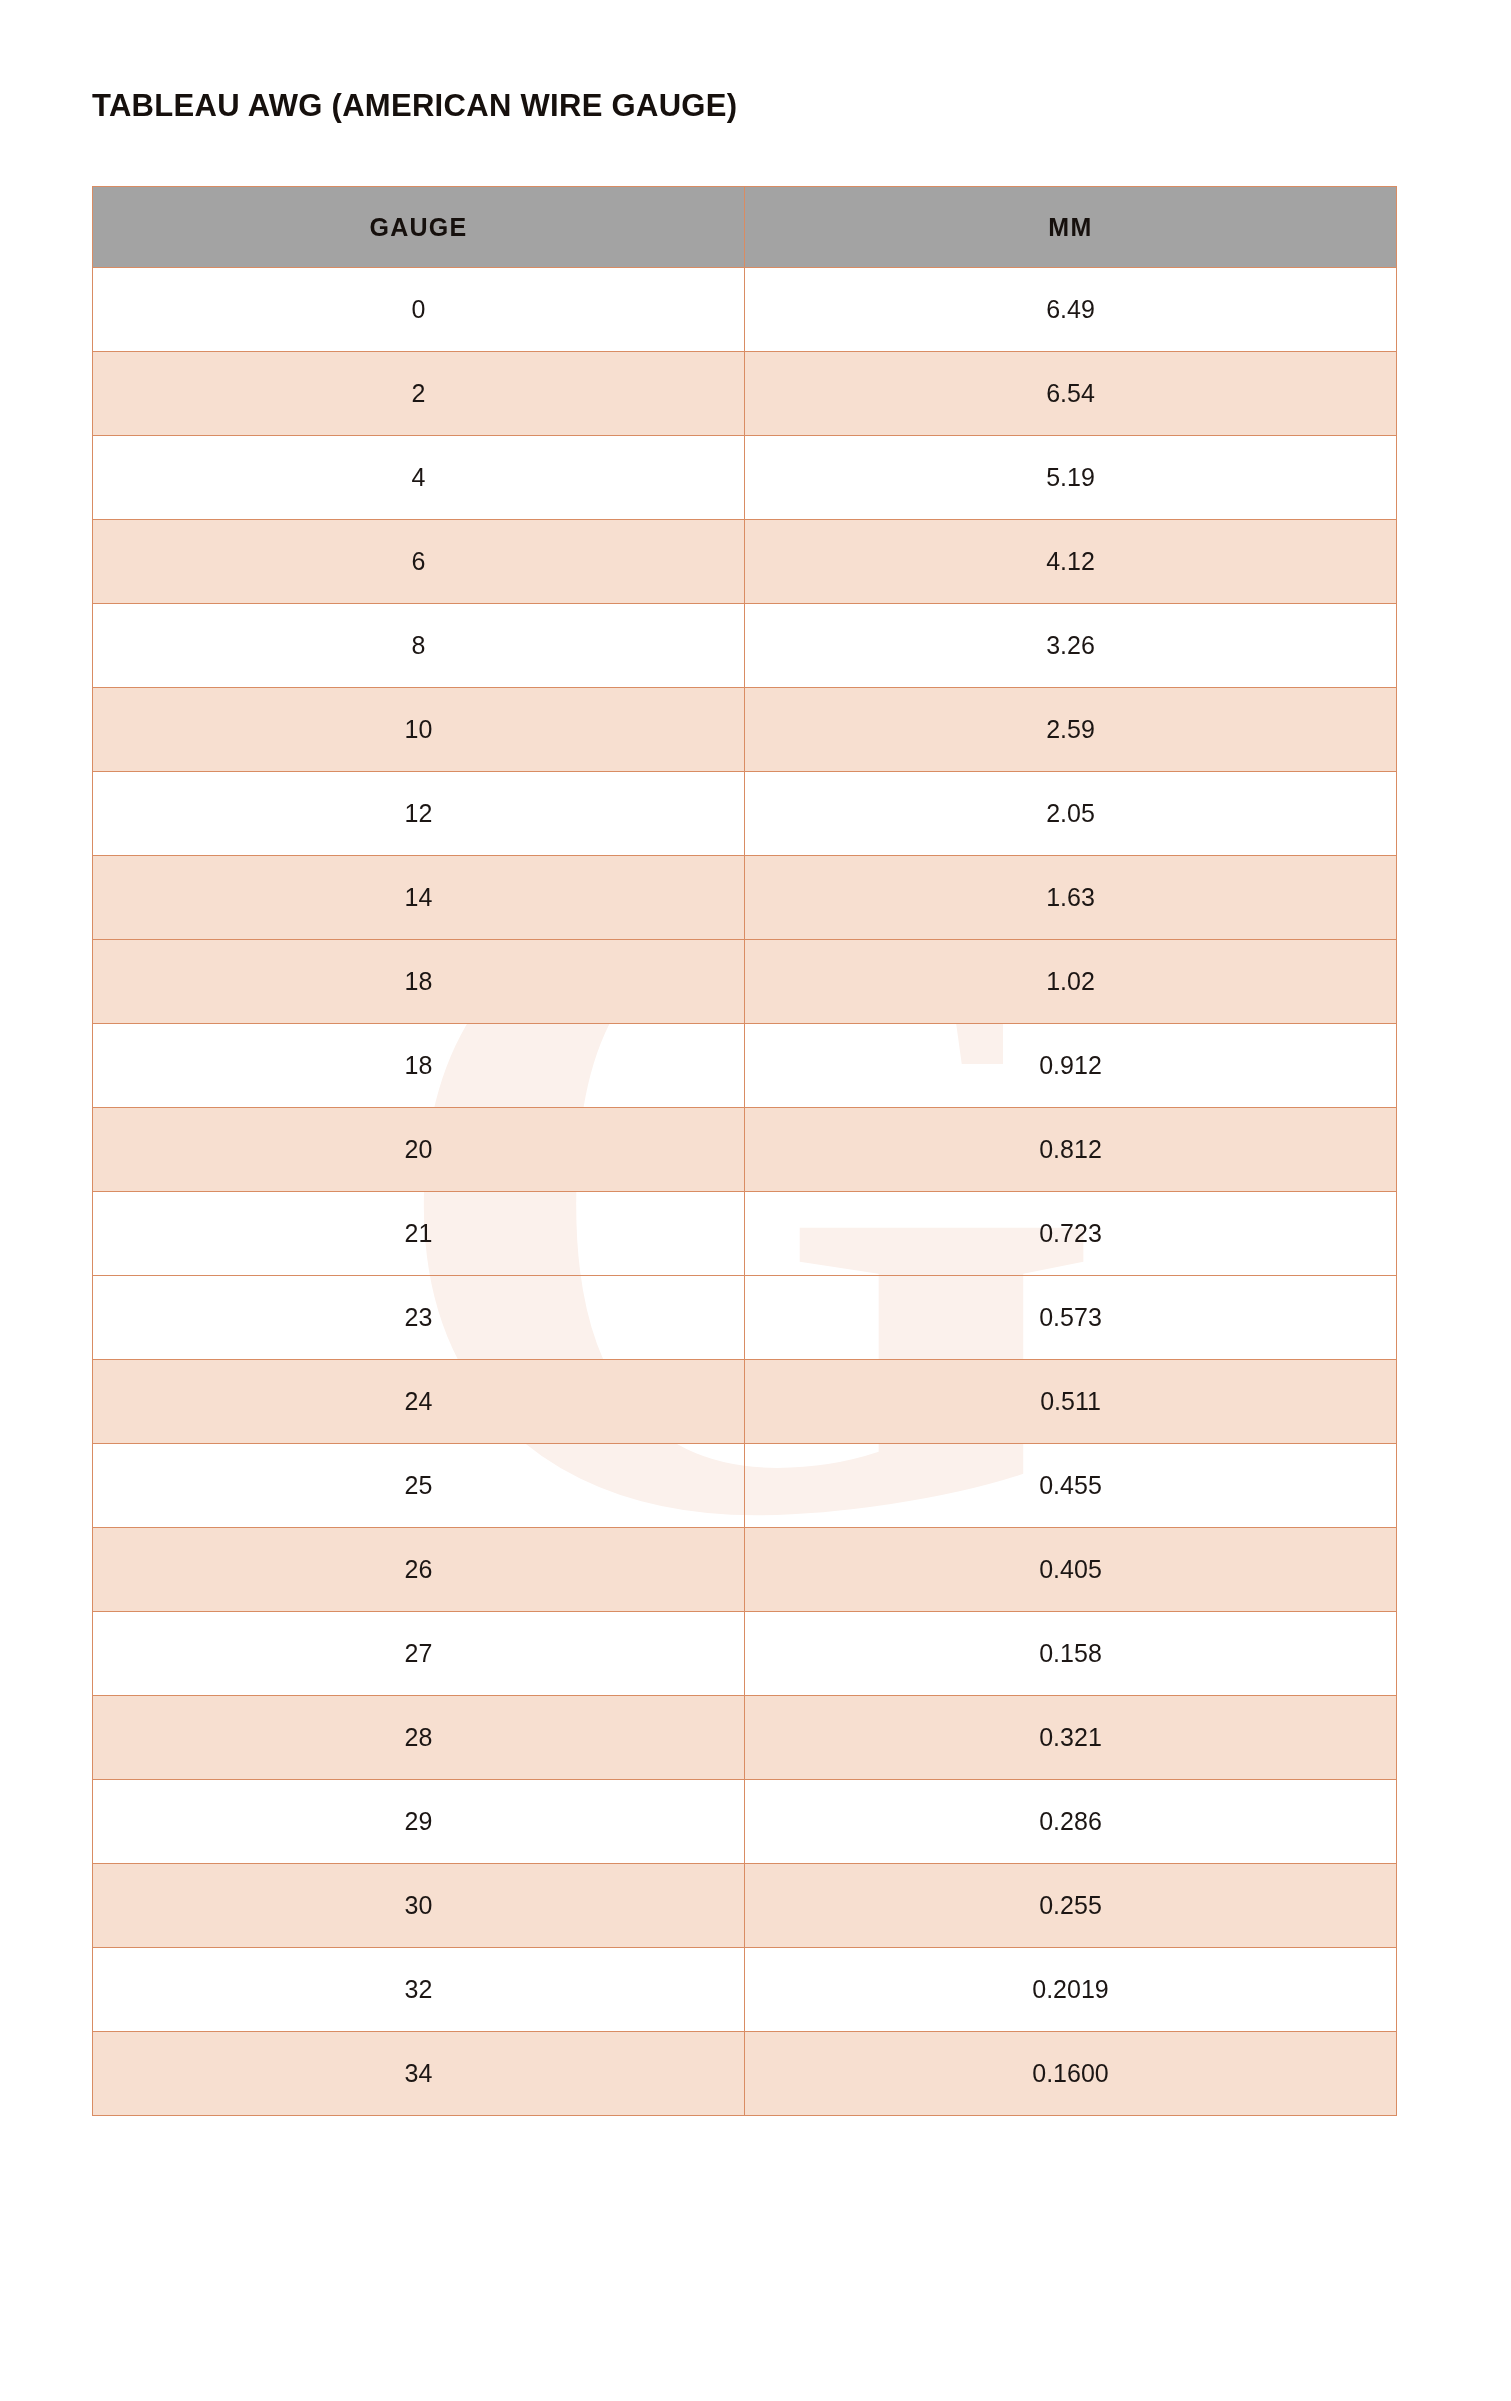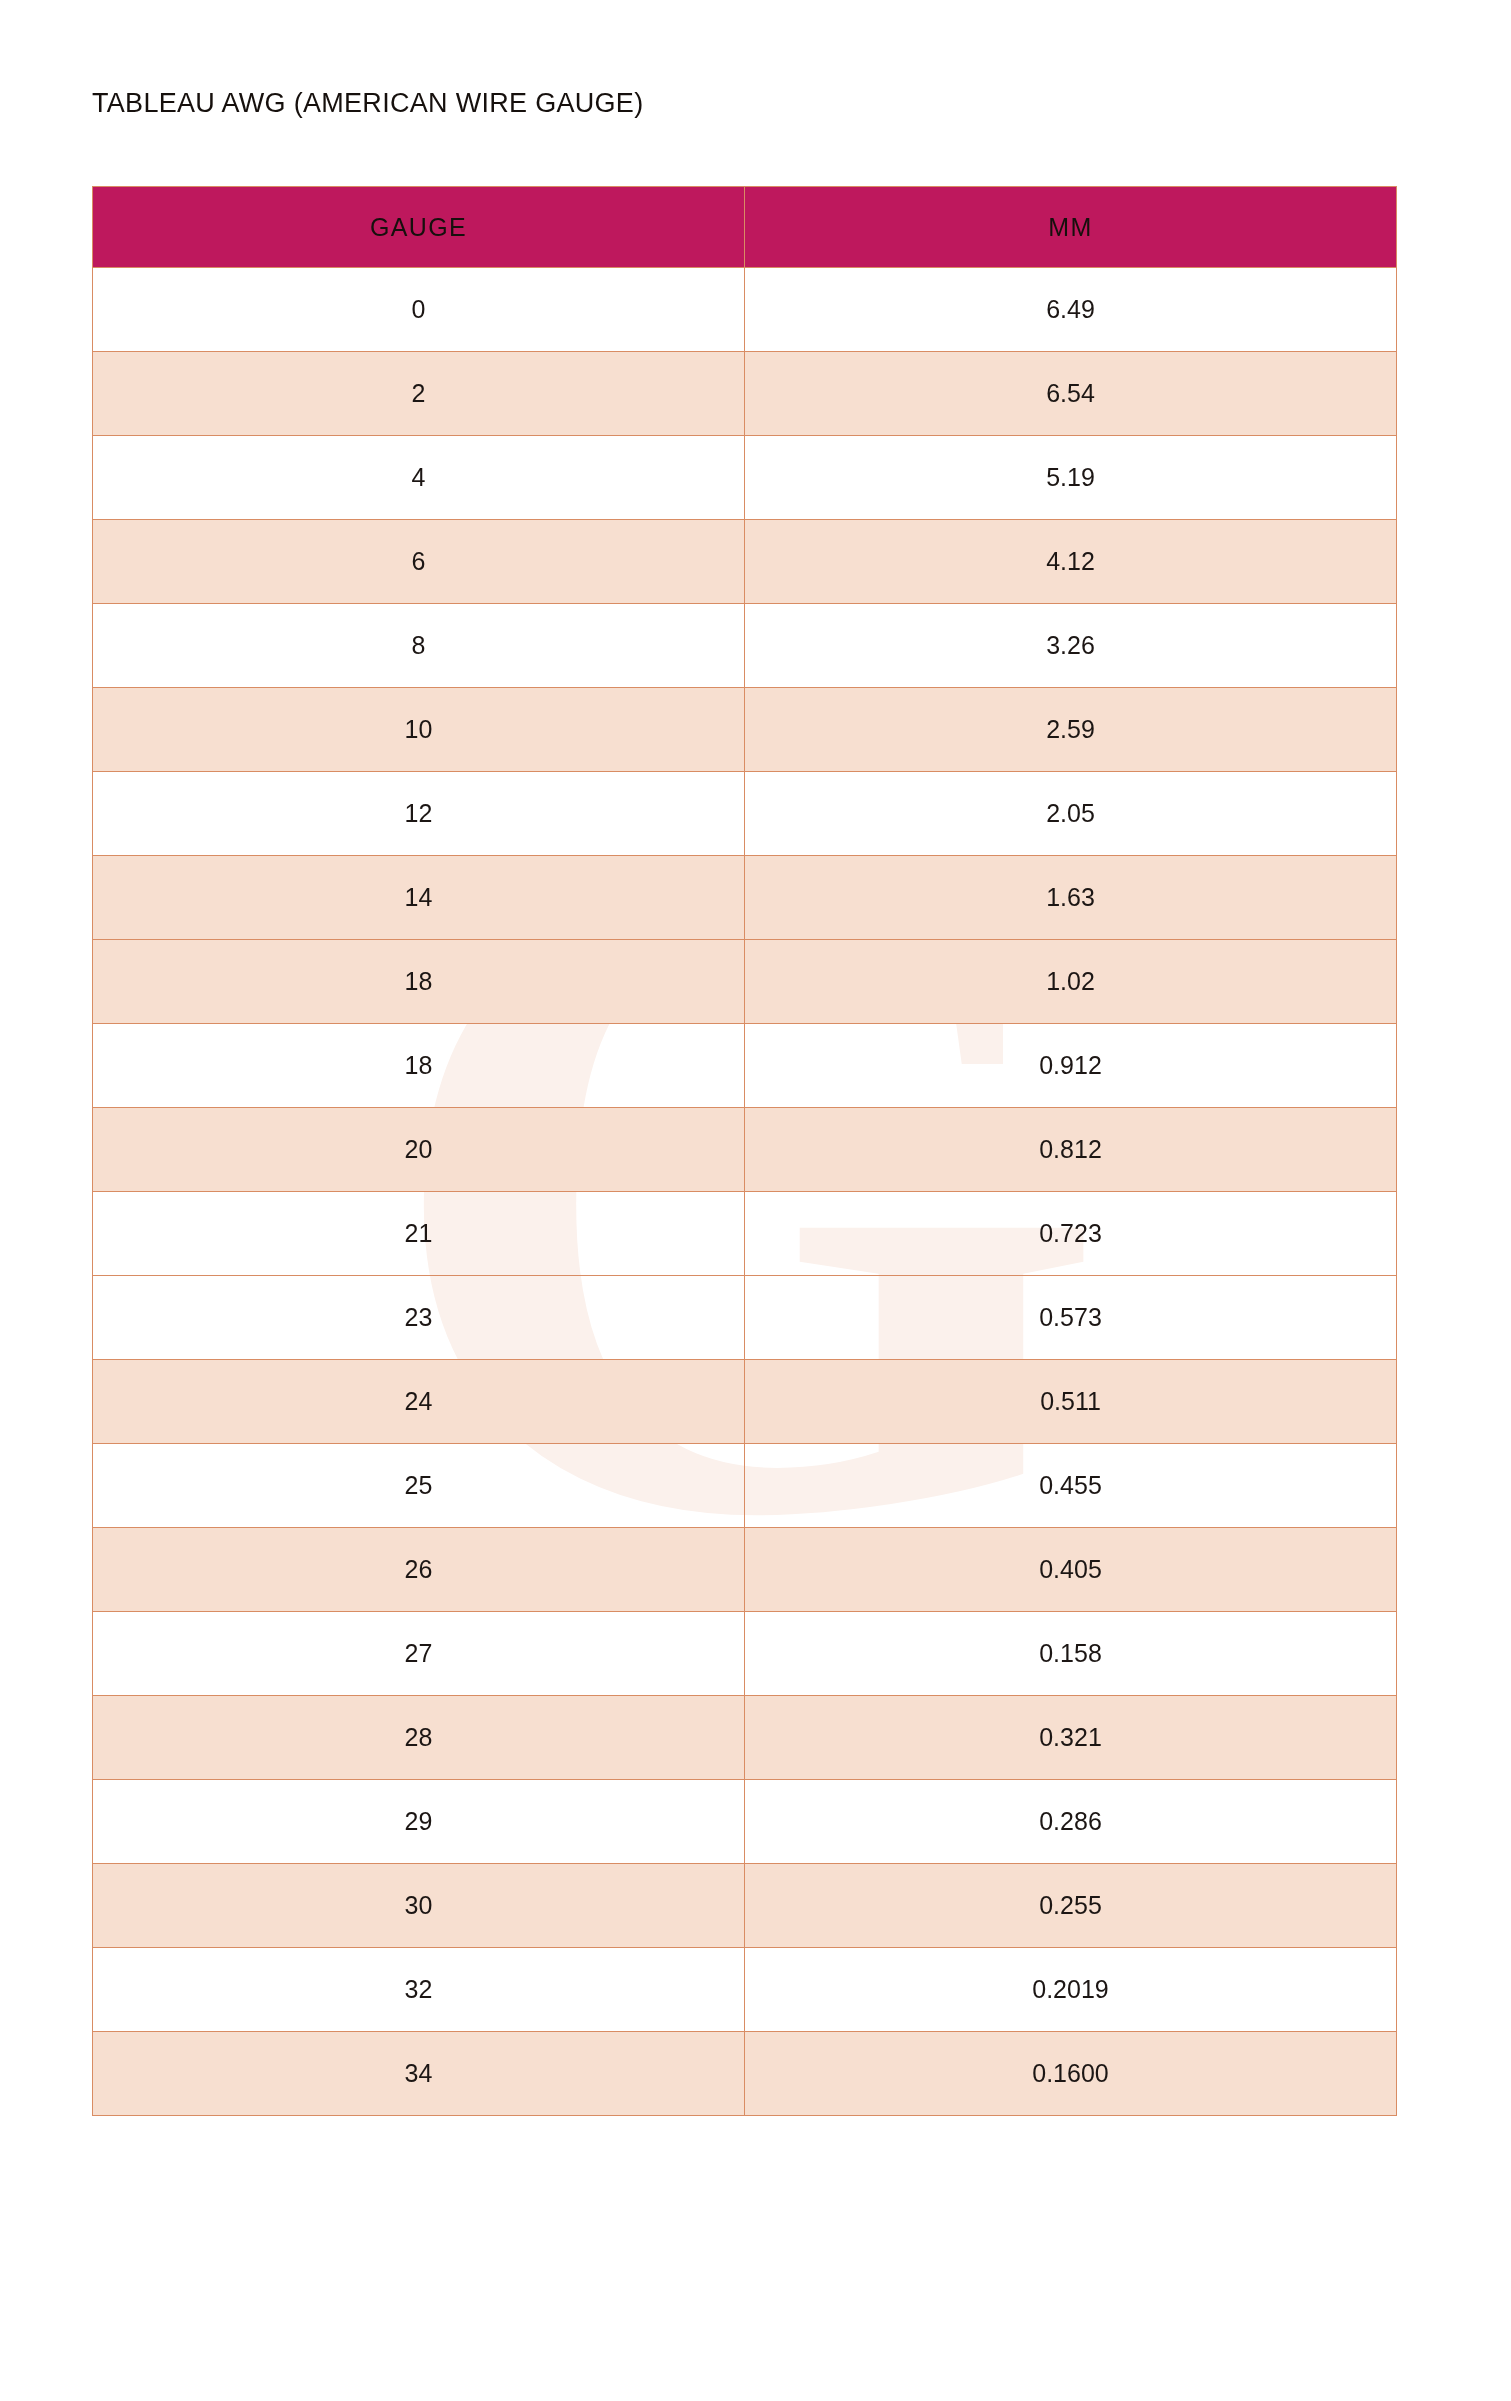--- a/index.html
+++ b/index.html
@@ -36,22 +36,22 @@
     letter-spacing: -33px;
     text-align: center;
     user-select: none;
     pointer-events: none;
     z-index: 0;
   }
   .doc-title {
     position: absolute;
     left: 92px;
     top: 88px;
-    font-size: 27px;
-    font-weight: 400;
+    font-size: 31px;
+    font-weight: 700;
     letter-spacing: 0.3px;
     color: #16100d;
     z-index: 2;
   }
   .table-wrap {
     position: absolute;
     left: 92px;
     top: 186px;
     width: 1305px;
     z-index: 1;
@@ -62,24 +62,24 @@
     table-layout: fixed;
   }
   table.awg th,
   table.awg td {
     border: 1.6px solid #d98c63;
     text-align: center;
     height: 83px;
     padding: 0;
   }
   table.awg th {
-    background: #be185d;
+    background: #a3a3a3;
     color: #16100d;
     font-size: 25px;
-    font-weight: 400;
+    font-weight: 700;
     letter-spacing: 1.3px;
     height: 80px;
   }
   table.awg td {
     font-size: 25px;
     font-weight: 400;
     color: #1c1614;
     background: #ffffff;
   }
   table.awg tr.alt td {

